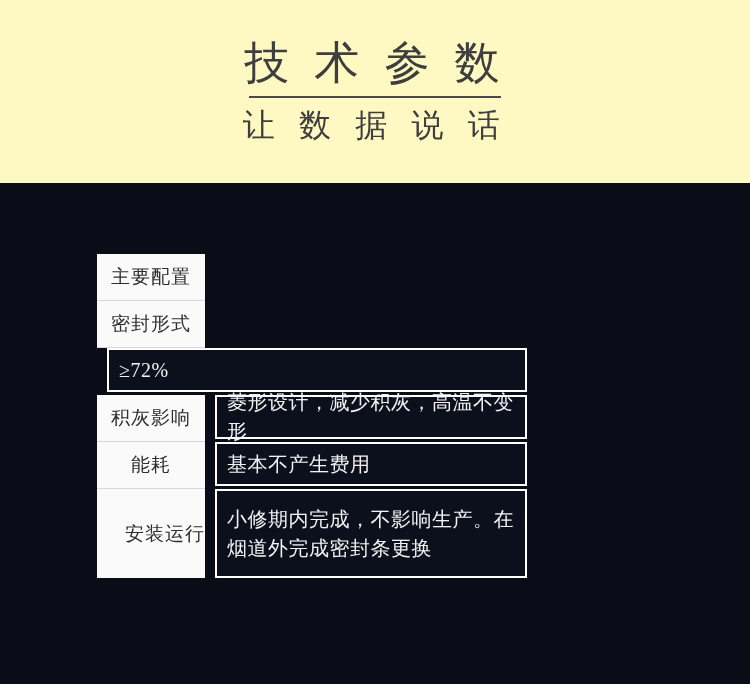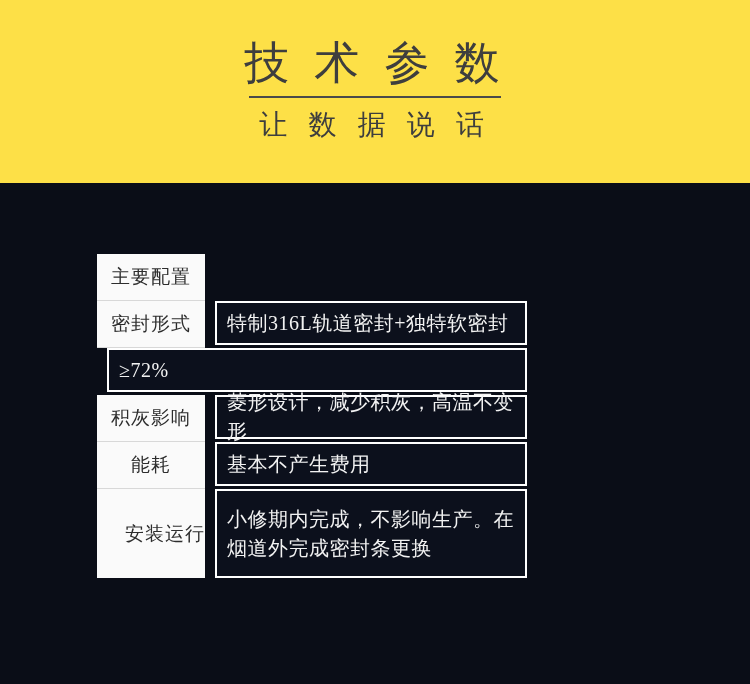--- a/index.html
+++ b/index.html
@@ -7,42 +7,42 @@
     width: 750px;
     height: 684px;
     background: #ffffff;
     font-family: "Liberation Sans", sans-serif;
     overflow: hidden;
   }
 
   
   .header {
     height: 183px;
-    background: #fde047;
+    background: #fef9c3;
     text-align: center;
     box-sizing: border-box;
     padding-top: 36px;
   }
   .title {
     margin: 0;
     font-size: 45px;
     font-weight: 400;
     color: #3e3e3e;
     letter-spacing: 0.14em;
     line-height: 54px;
     white-space: nowrap;
   }
   .title-divider {
     width: 252px;
     height: 2px;
     background: #4a4a4a;
     margin: 6px auto 13px auto;
   }
   .subtitle {
-    font-size: 28px;
+    font-size: 32px;
     color: #3e3e3e;
     letter-spacing: 0.24em;
     line-height: 28px;
     white-space: nowrap;
   }
 
   
   .spec-section {
     height: 501px;
     background: #0a0d17;
@@ -104,21 +104,20 @@
 
 <div class="spec-section">
   <div class="spec-table">
 
     <div class="row">
       <div class="label-cell">主要配置</div>
     </div>
 
     <div class="row">
       <div class="label-cell">密封形式</div>
-      <div class="value-cell">特制316L轨道密封+独特软密封</div>
     </div>
 
     <div class="row">
       <div class="value-cell">≥72%</div>
     </div>
 
     <div class="row">
       <div class="label-cell">积灰影响</div>
       <div class="value-cell">菱形设计，减少积灰，高温不变形</div>
     </div>

